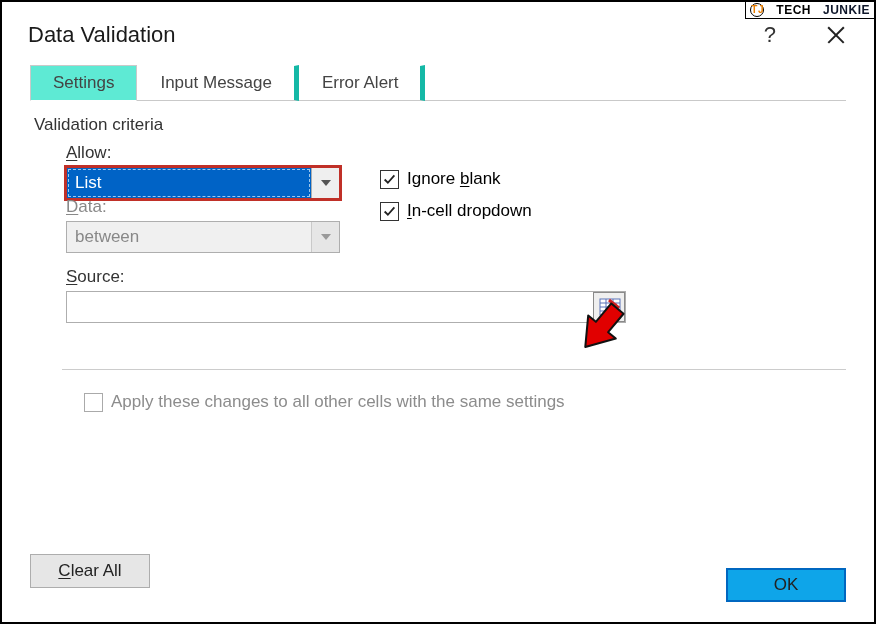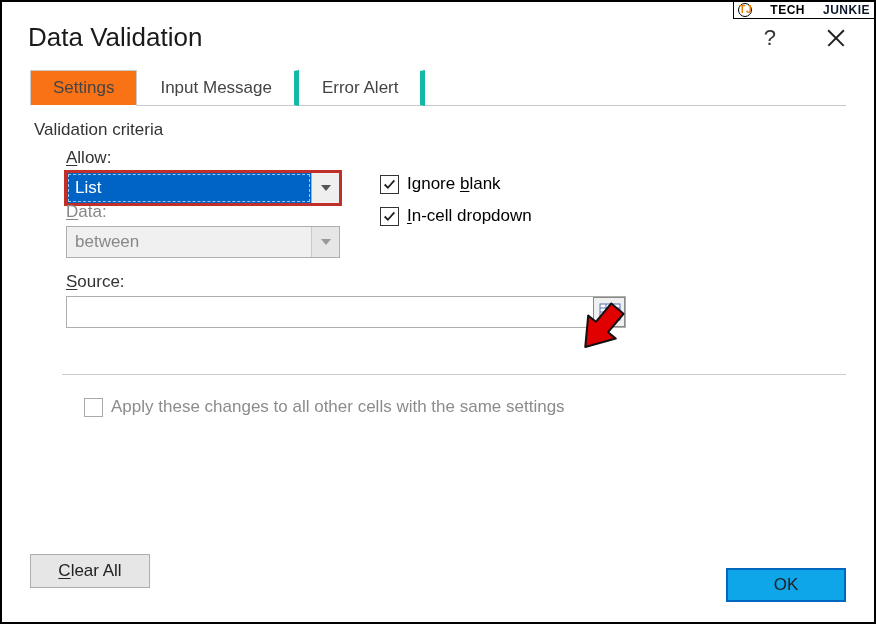--- a/index.html
+++ b/index.html
@@ -17,21 +17,21 @@
   .watermark {
     position: absolute;
     top: 0;
     right: 0;
     font-size: 12px;
     font-weight: bold;
     padding: 1px 4px;
     background: #fff;
     display: flex;
     align-items: center;
-    gap: 18px;
+    gap: 12px;
     letter-spacing: 0.5px;
     border-left: 1px solid #000;
     border-bottom: 1px solid #000;
   }
   .watermark .tj {
     display:inline-block;
     width:14px;height:14px;
     border-radius:50%;
     border:1.5px solid #000;
     color:#e87d00;
@@ -40,21 +40,21 @@
     text-align:center;
     font-weight:bold;
   }
   .titlebar {
     display: flex;
     align-items: center;
     justify-content: space-between;
     padding: 20px 28px 10px 26px;
   }
   .titlebar h1 {
-    font-size: 26px;
+    font-size: 22px;
     font-weight: 400;
     color: #1a1a1a;
     margin: 0;
   }
   .titlebar .controls { display:flex; align-items:center; gap: 50px; }
   .help { font-size: 22px; color:#333; cursor:pointer; }
   .close-x { width:20px; height:20px; position:relative; cursor:pointer; }
   .close-x::before, .close-x::after {
     content:""; position:absolute; left:50%; top:50%;
     width:22px; height:1.8px; background:#222;
@@ -69,21 +69,21 @@
     padding: 7px 22px 7px 22px;
     color:#444;
     border:1px solid transparent;
     position:relative;
     top:1px;
     cursor:pointer;
   }
   .tab.active {
     border:1px solid #c9c9c9;
     border-bottom:1px solid #fff;
-    background:#f97316;
+    background:#5eead4;
   }
   .tab:not(.active) { border-right:5px solid #14b8a6; }
 
   .body { padding: 14px 4px 8px 4px; }
   .legend { color:#333; margin-bottom: 2px; }
   .criteria-body { padding: 6px 0 0 32px; }
 
   .row { display:flex; align-items:flex-start; gap: 40px; margin-bottom: 10px; }
   .col { display:flex; flex-direction:column; }
   .lbl { color:#333; margin-bottom: 4px; }

